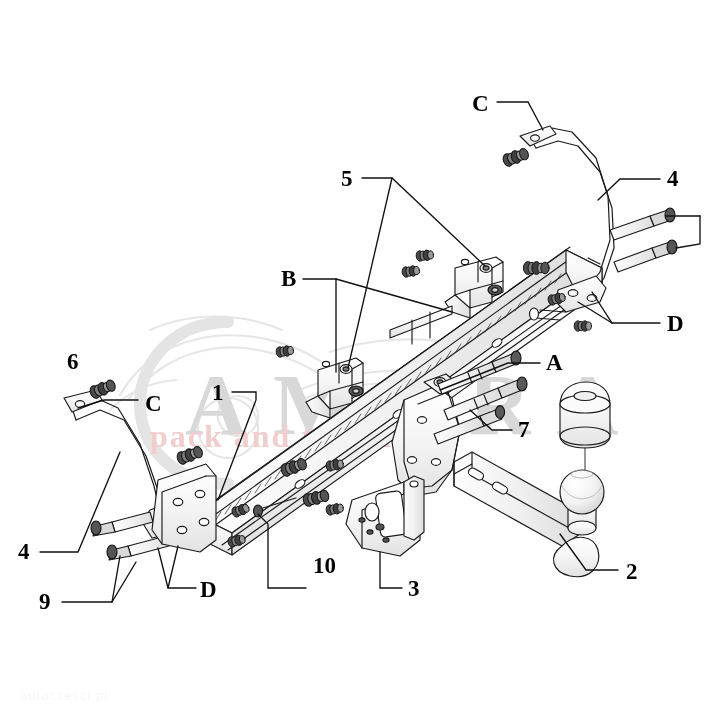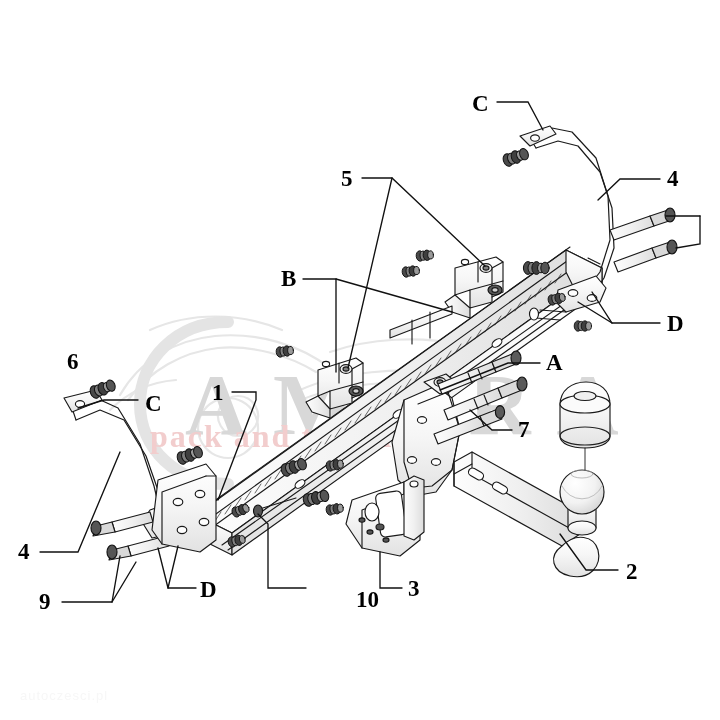--- a/index.html
+++ b/index.html
@@ -443,16 +443,16 @@
   <div class="callout" style="left:667px;  top:312px;">D</div>
   <div class="callout" style="left:67px;   top:350px;">6</div>
   <div class="callout" style="left:546px;  top:351px;">A</div>
   <div class="callout" style="left:145px;  top:392px;">C</div>
   <div class="callout" style="left:212px;  top:381px;">1</div>
   <div class="callout" style="left:518px;  top:418px;">7</div>
   <div class="callout" style="left:18px;   top:540px;">4</div>
   <div class="callout" style="left:39px;   top:590px;">9</div>
   <div class="callout" style="left:626px;  top:560px;">2</div>
   <div class="callout" style="left:200px;  top:578px;">D</div>
-  <div class="callout" style="left:313px;  top:588px;margin-left:43px;">10</div>
+  <div class="callout" style="left:313px;  top:554px;">10</div>
   <div class="callout" style="left:408px;  top:577px;">3</div>
 
 </div>
 
 </body></html>

